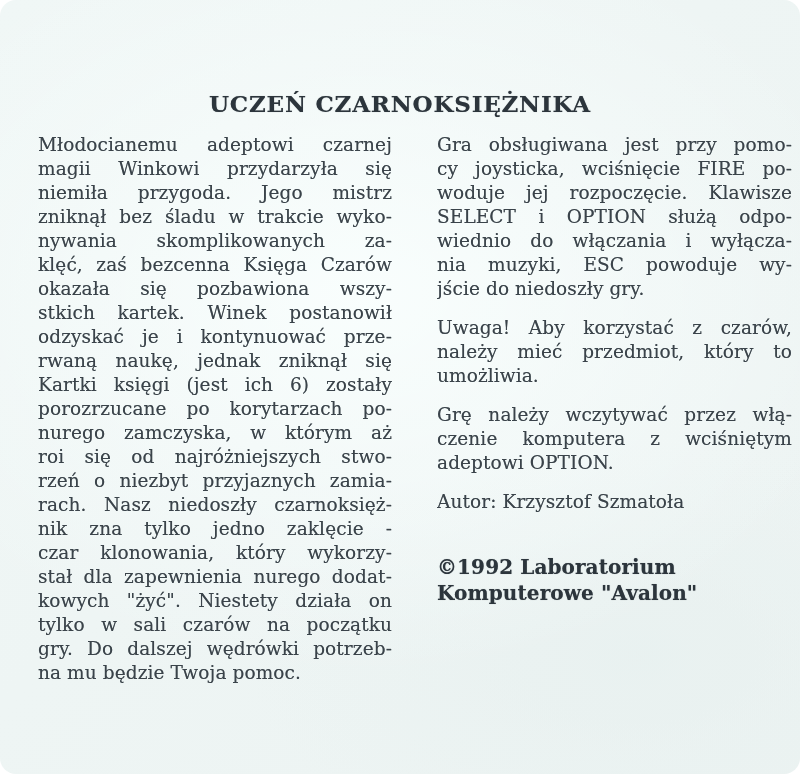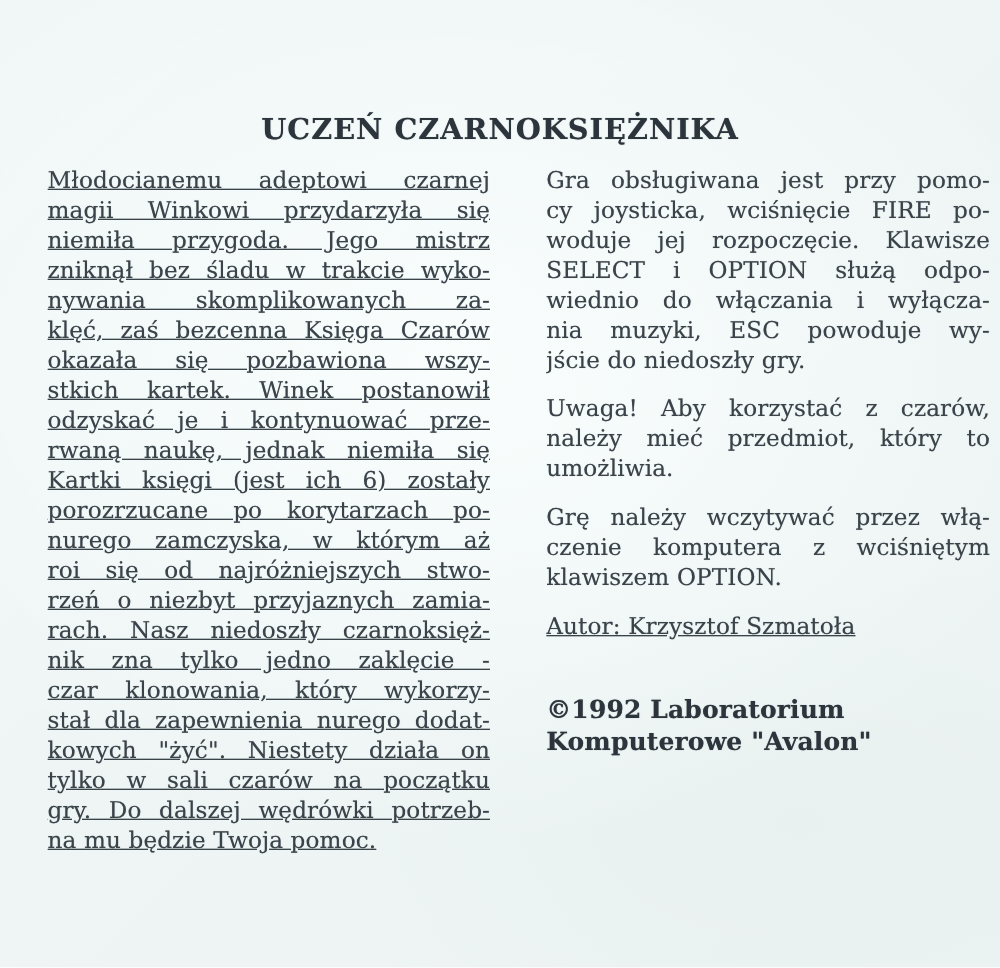--- a/index.html
+++ b/index.html
@@ -12,20 +12,21 @@
     position: relative;
     width: 800px;
     height: 774px;
     overflow: hidden;
     background:
       radial-gradient(ellipse 120% 90% at 45% 38%, rgba(250,255,254,0.9) 0%, rgba(250,255,254,0) 55%),
       radial-gradient(ellipse 70% 40% at 80% 85%, rgba(231,240,239,0.7) 0%, rgba(231,240,239,0) 70%),
       linear-gradient(135deg, #f0f7f6 0%, #eef5f4 45%, #ecf3f2 100%);
     font-family: "DejaVu Serif", "Liberation Serif", serif;
     color: #3a434a;
+    border-radius: 16px;
   }
   .title {
     position: absolute;
     top: 90px;
     left: 0;
     width: 100%;
     margin: 0;
     text-align: center;
     font-size: 23px;
     font-weight: bold;
@@ -37,21 +38,21 @@
     position: absolute;
     top: 133px;
     font-size: 18.5px;
     line-height: 24px;
     letter-spacing: 0.1px;
     text-shadow: 0 0 0.6px rgba(58,67,74,0.5);
   }
   .col-left  { left: 38px;  width: 354px; }
   .col-right { left: 437px; width: 355px; }
   .para { margin: 0 0 15px 0; }
-  .para:last-child { margin-bottom: 15px; text-decoration: underline; }
+  .para:last-child { margin-bottom: 15px; }
   .line {
     height: 24px;
     overflow: hidden;
     text-align: justify;
     text-align-last: justify;
   }
   .line.last {
     text-align-last: left;
   }
   .copyright {
@@ -75,21 +76,21 @@
       <div class="para">
         <div class="line">Młodocianemu adeptowi czarnej</div>
         <div class="line">magii Winkowi przydarzyła się</div>
         <div class="line">niemiła przygoda. Jego mistrz</div>
         <div class="line">zniknął bez śladu w trakcie wyko-</div>
         <div class="line">nywania skomplikowanych za-</div>
         <div class="line">klęć, zaś bezcenna Księga Czarów</div>
         <div class="line">okazała się pozbawiona wszy-</div>
         <div class="line">stkich kartek. Winek postanowił</div>
         <div class="line">odzyskać je i kontynuować prze-</div>
-        <div class="line">rwaną naukę, jednak niemiła się</div>
+        <div class="line">rwaną naukę, jednak zniknął się</div>
         <div class="line">Kartki księgi (jest ich 6) zostały</div>
         <div class="line">porozrzucane po korytarzach po-</div>
         <div class="line">nurego zamczyska, w którym aż</div>
         <div class="line">roi się od najróżniejszych stwo-</div>
         <div class="line">rzeń o niezbyt przyjaznych zamia-</div>
         <div class="line">rach. Nasz niedoszły czarnoksięż-</div>
         <div class="line">nik zna tylko jedno zaklęcie -</div>
         <div class="line">czar klonowania, który wykorzy-</div>
         <div class="line">stał dla zapewnienia nurego dodat-</div>
         <div class="line">kowych "żyć". Niestety działa on</div>
@@ -111,21 +112,21 @@
           <div class="line last">jście do niedoszły gry.</div>
         </div>
         <div class="para">
           <div class="line">Uwaga! Aby korzystać z czarów,</div>
           <div class="line">należy mieć przedmiot, który to</div>
           <div class="line last">umożliwia.</div>
         </div>
         <div class="para">
           <div class="line">Grę należy wczytywać przez włą-</div>
           <div class="line">czenie komputera z wciśniętym</div>
-          <div class="line last">klawiszem OPTION.</div>
+          <div class="line last">adeptowi OPTION.</div>
         </div>
         <div class="para">
           <div class="line last">Autor: Krzysztof Szmatoła</div>
         </div>
       </div>
     <div class="copyright">
       <span class="c-line">©1992 Laboratorium</span>
       <span class="c-line">Komputerowe "Avalon"</span>
     </div>
   </div>

